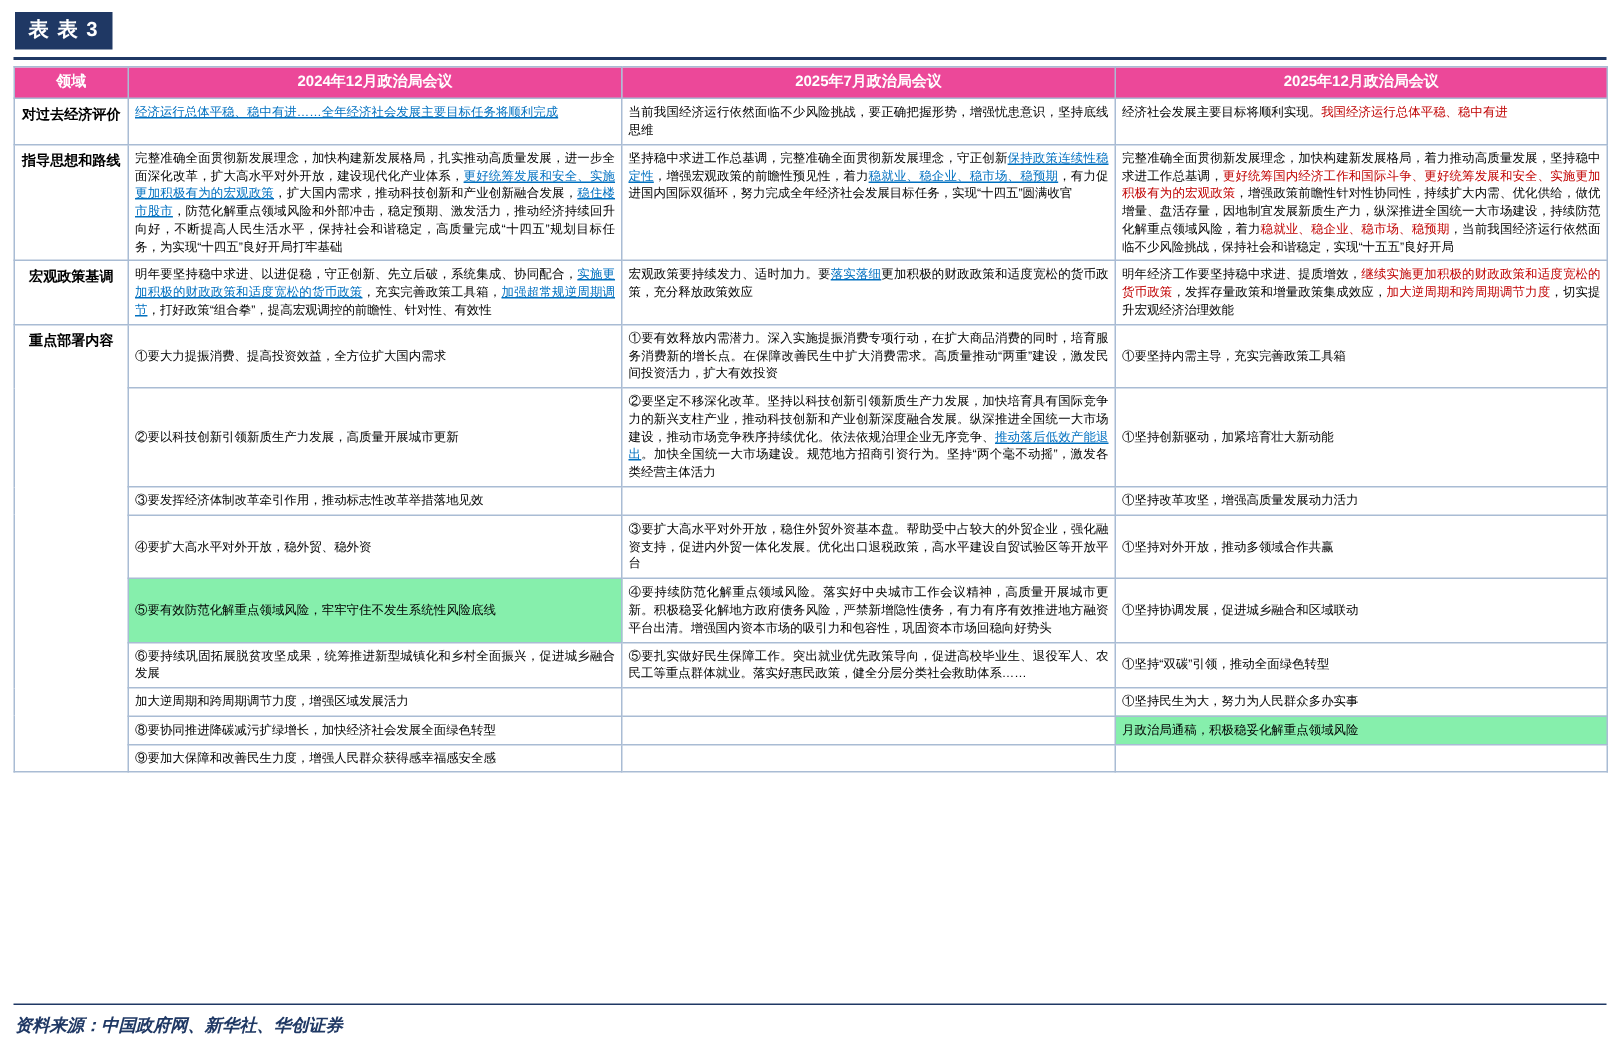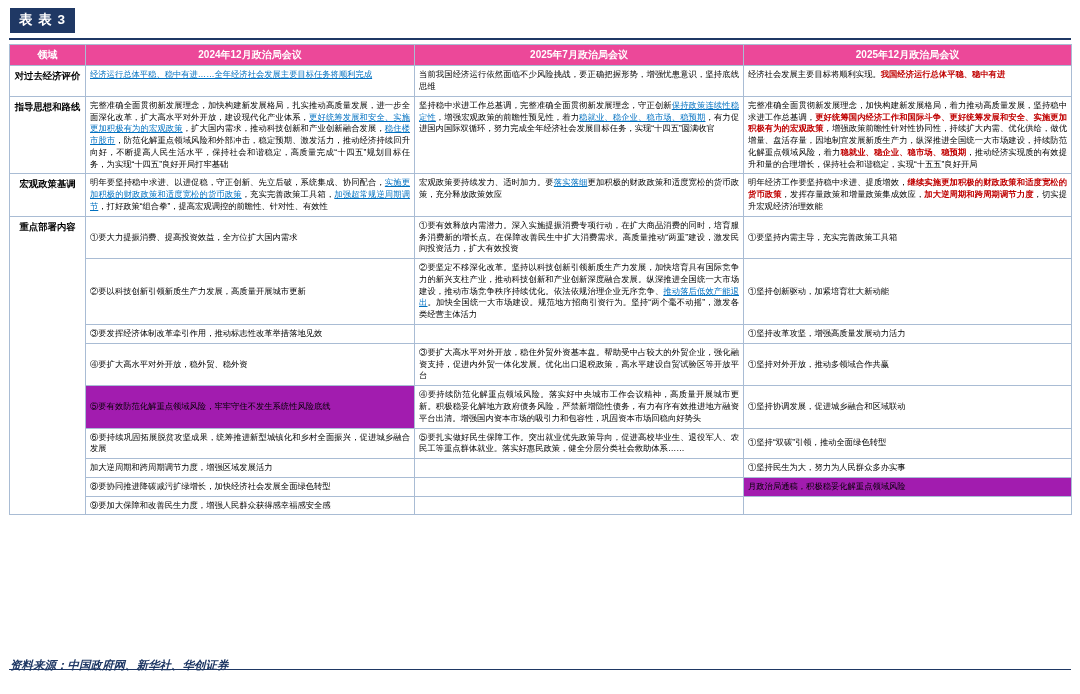--- a/index.html
+++ b/index.html
@@ -72,27 +72,27 @@
   td.domain {
     text-align: center;
     vertical-align: middle;
     font-weight: bold;
     font-size: 9.4px;
     background: #ffffff;
   }
   td.cell { text-align: justify; }
   td.cell.mid { vertical-align: middle; }
   .hl-blue { color: #0070c0; }
-  .hl-red { color: #c00000; font-weight: bold; }
-  .hl-pinkish { background: #a21caf; }
+  .hl-red { color: #c00000; font-weight: normal; }
+  .hl-pinkish { background: #86efac; }
   .hl-u { text-decoration: underline; }
   .sub-row td { padding: 3px 4px; }
   .source {
     position: absolute;
-    left: 10px; bottom: 21px;
+    left: 10px; bottom: 3px;
     font-size: 11.5px;
     font-style: italic;
     font-weight: bold;
     color: #1f3864;
   }
   .bottom-rule {
     position: absolute;
     left: 9px; right: 9px; bottom: 24px;
     height: 1px;
     background: #1f3864;
@@ -138,21 +138,21 @@
 
       <tr>
         <td class="domain">指导思想和路线</td>
         <td class="cell">
           <span>完整准确全面贯彻新发展理念，加快构建新发展格局，扎实推动高质量发展，进一步全面深化改革，扩大高水平对外开放，建设现代化产业体系，</span><span class="hl-blue hl-u">更好统筹发展和安全、实施更加积极有为的宏观政策</span><span>，扩大国内需求，推动科技创新和产业创新融合发展，</span><span class="hl-blue hl-u">稳住楼市股市</span><span>，防范化解重点领域风险和外部冲击，稳定预期、激发活力，推动经济持续回升向好，不断提高人民生活水平，保持社会和谐稳定，高质量完成“十四五”规划目标任务，为实现“十四五”良好开局打牢基础</span>
         </td>
         <td class="cell">
           <span>坚持稳中求进工作总基调，完整准确全面贯彻新发展理念，守正创新</span><span class="hl-blue hl-u">保持政策连续性稳定性</span><span>，增强宏观政策的前瞻性预见性，着力</span><span class="hl-blue hl-u">稳就业、稳企业、稳市场、稳预期</span><span>，有力促进国内国际双循环，努力完成全年经济社会发展目标任务，实现“十四五”圆满收官</span>
         </td>
         <td class="cell">
-          <span>完整准确全面贯彻新发展理念，加快构建新发展格局，着力推动高质量发展，坚持稳中求进工作总基调，</span><span class="hl-red">更好统筹国内经济工作和国际斗争、更好统筹发展和安全、实施更加积极有为的宏观政策</span><span>，增强政策前瞻性针对性协同性，持续扩大内需、优化供给，做优增量、盘活存量，因地制宜发展新质生产力，纵深推进全国统一大市场建设，持续防范化解重点领域风险，着力</span><span class="hl-red">稳就业、稳企业、稳市场、稳预期</span><span>，推动经济实现质的有效提升和量的合理增长，保持社会和谐稳定，实现“十五五”良好开局</span>
+          <span>完整准确全面贯彻新发展理念，加快构建新发展格局，着力推动高质量发展，坚持稳中求进工作总基调，</span><span class="hl-red">更好统筹国内经济工作和国际斗争、更好统筹发展和安全、实施更加积极有为的宏观政策</span><span>，增强政策前瞻性针对性协同性，持续扩大内需、优化供给，做优增量、盘活存量，因地制宜发展新质生产力，纵深推进全国统一大市场建设，持续防范化解重点领域风险，着力</span><span class="hl-red">稳就业、稳企业、稳市场、稳预期</span><span>，当前我国经济运行依然面临不少风险挑战，保持社会和谐稳定，实现“十五五”良好开局</span>
         </td>
       </tr>
 
       <tr>
         <td class="domain">宏观政策基调</td>
         <td class="cell">
           <span>明年要坚持稳中求进、以进促稳，守正创新、先立后破，系统集成、协同配合，</span><span class="hl-blue hl-u">实施更加积极的财政政策和适度宽松的货币政策</span><span>，充实完善政策工具箱，</span><span class="hl-blue hl-u">加强超常规逆周期调节</span><span>，打好政策“组合拳”，提高宏观调控的前瞻性、针对性、有效性</span>
         </td>
         <td class="cell">
           <span>宏观政策要持续发力、适时加力。要</span><span class="hl-blue hl-u">落实落细</span><span>更加积极的财政政策和适度宽松的货币政策，充分释放政策效应</span>

